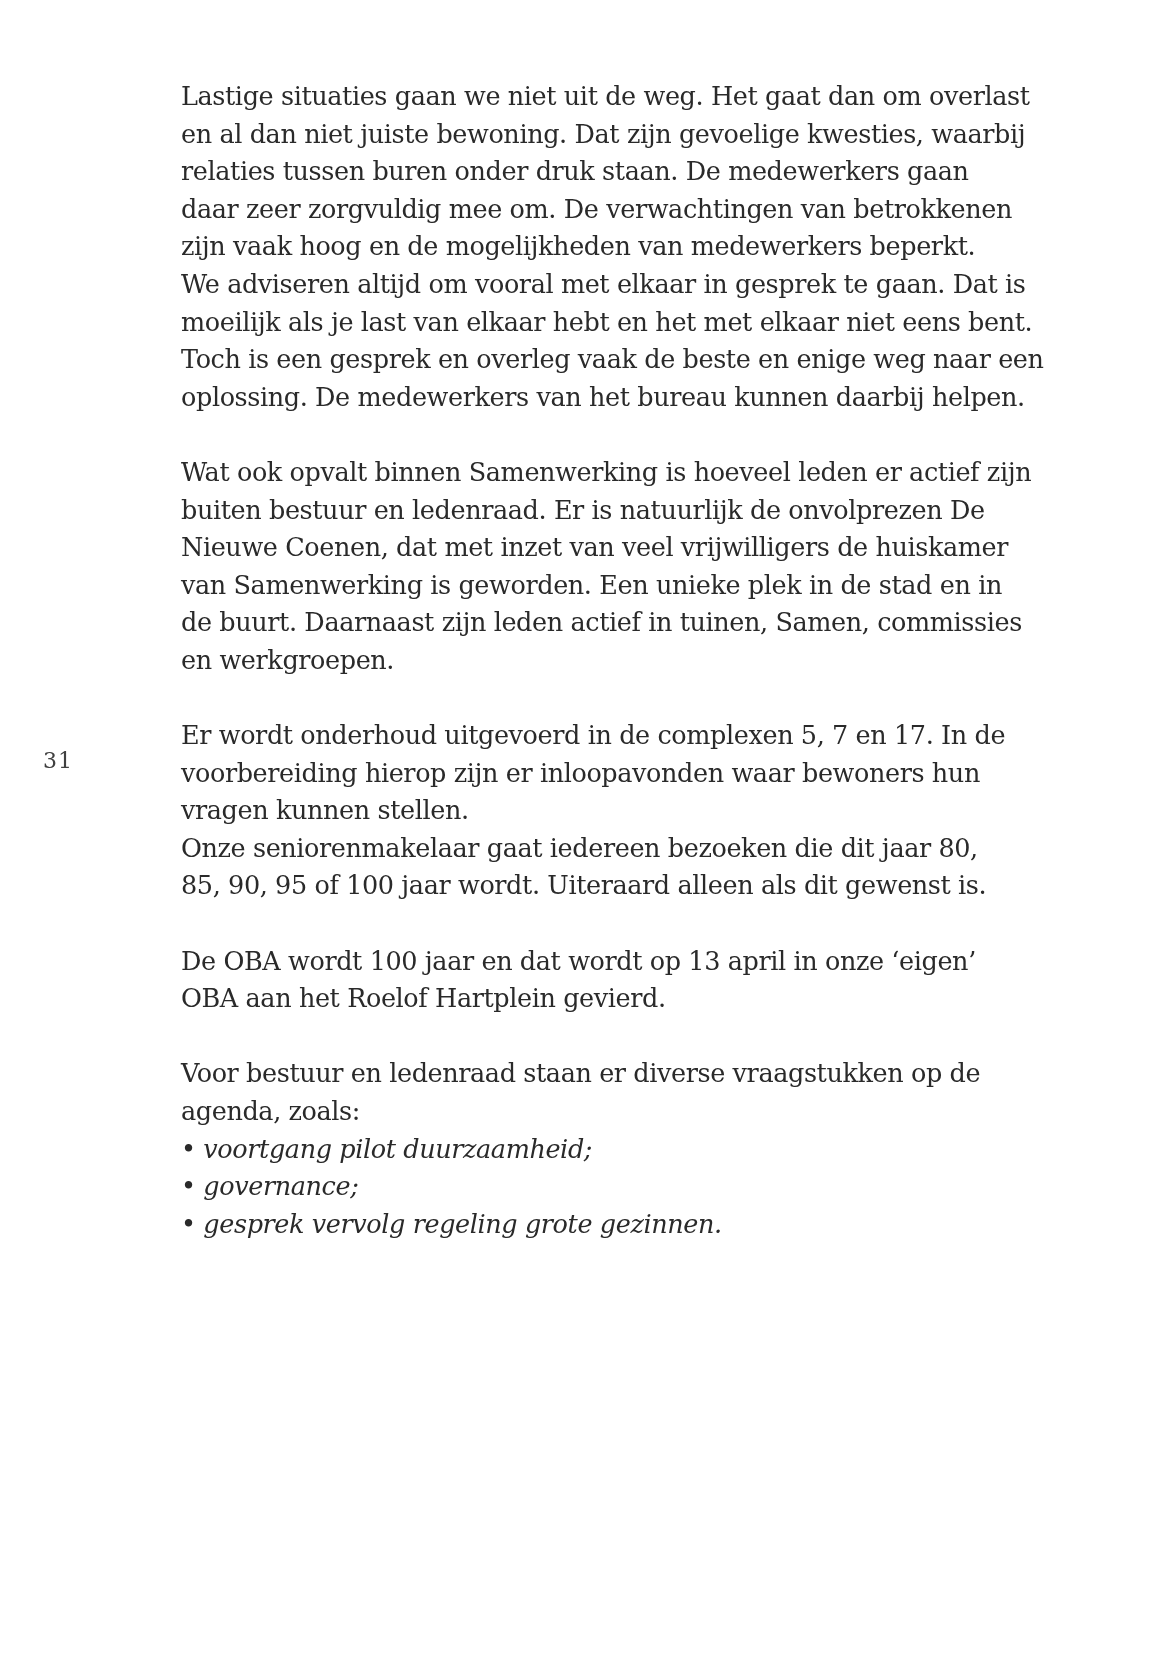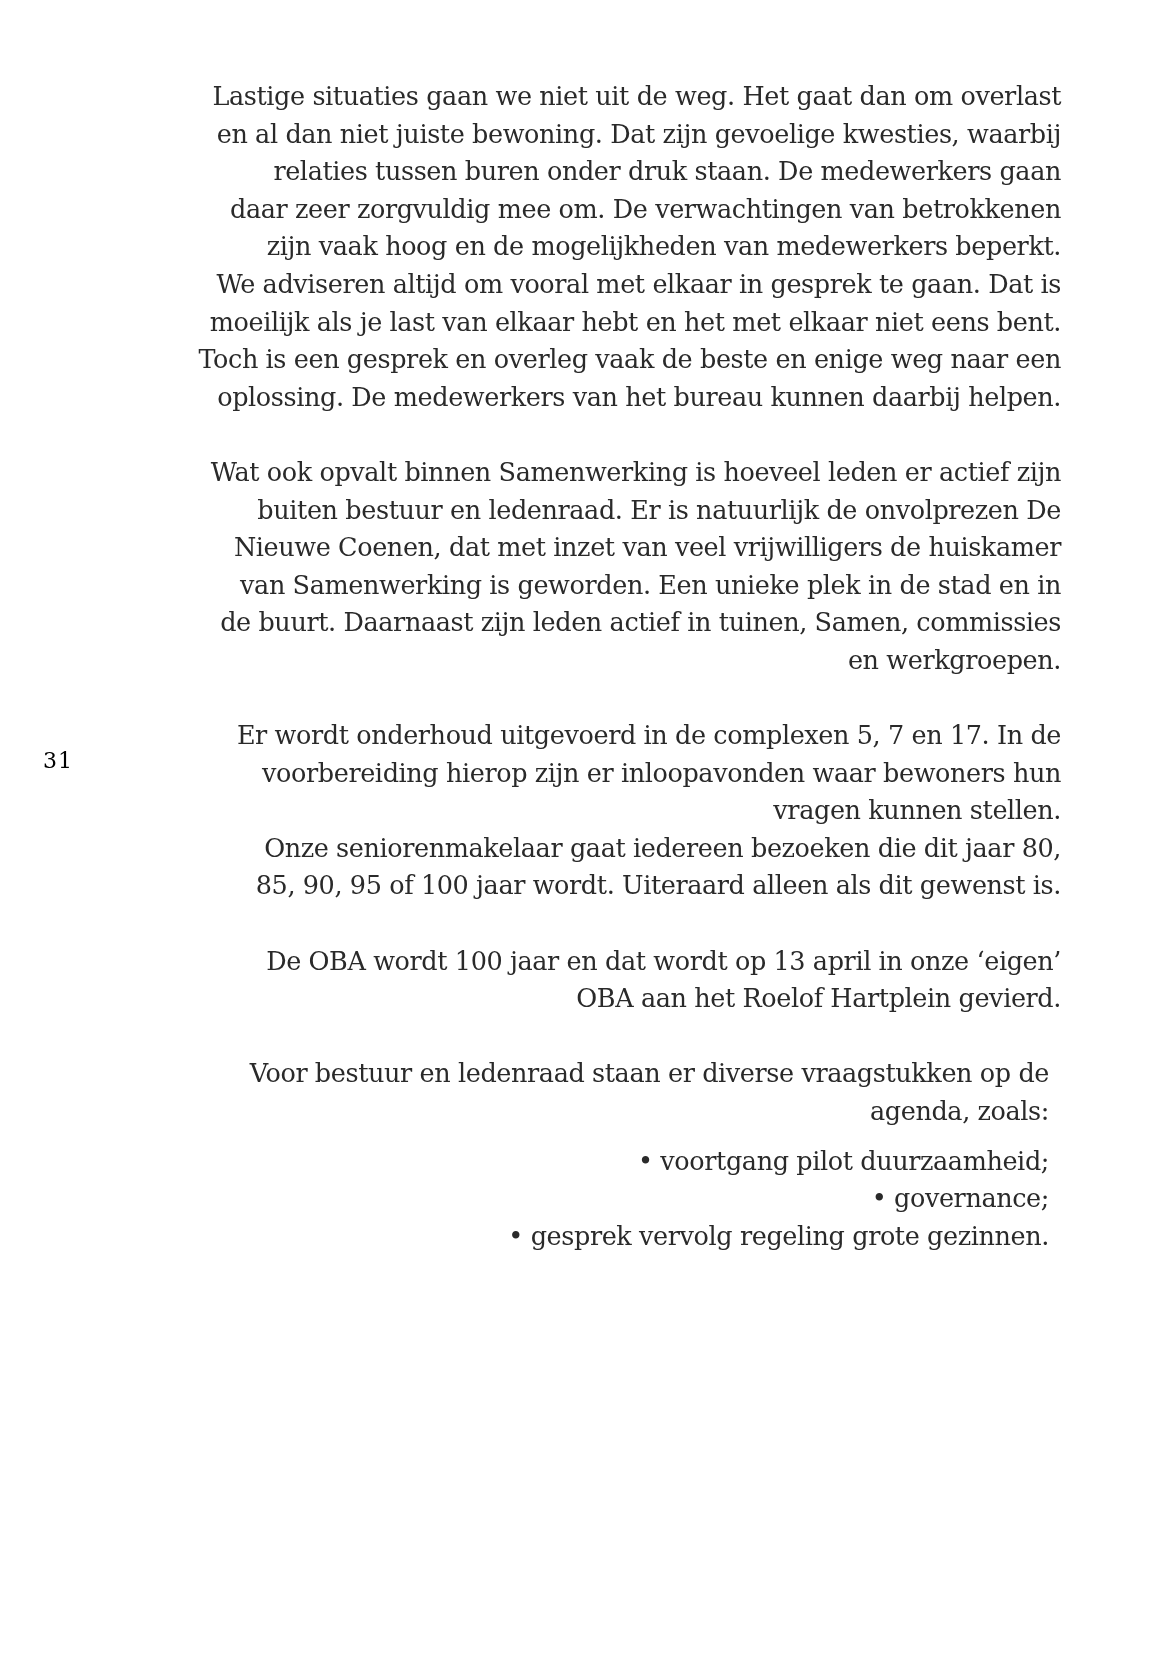--- a/index.html
+++ b/index.html
@@ -5,33 +5,33 @@
   html, body { margin: 0; padding: 0; background: #ffffff; }
   body { width: 1166px; height: 1654px; position: relative; overflow: hidden; }
   .page-number {
     position: absolute; left: 43px; top: 748px;
     font-family: "DejaVu Serif", serif; font-size: 22px; color: #d42a20;
     letter-spacing: 1px;
   }
   .content {
     position: absolute; left: 181px; top: 78px; width: 880px;
     font-family: "DejaVu Serif", serif; font-size: 25.5px; line-height: 37.6px;
-    color: #2a2a2a; letter-spacing: -0.4px; text-align: right;
+    color: #2a2a2a; letter-spacing: -0.4px;
   }
   .para { margin: 0 0 37.6px 0; white-space: pre-line; }
   .heading { margin: 0 0 37.6px 0; font-weight: bold; white-space: pre-line; color: #222; }
-  .list { margin: 12px; padding: 0; list-style: none; }
+  .list { margin: 0; padding: 0; list-style: none; font-style: italic; }
   .list li { margin: 0; padding: 0; }
   .list li::before { content: "\2022\00a0"; }
   .block { margin-bottom: 37.6px; }
 </style>
 </head>
 <body>
 
-<div class="page-number" style="color: #000000;">31</div>
+<div class="page-number" style="color: #404040;">31</div>
 
 <div class="content">
   <p class="para">Lastige situaties gaan we niet uit de weg. Het gaat dan om overlast
 en al dan niet juiste bewoning. Dat zijn gevoelige kwesties, waarbij
 relaties tussen buren onder druk staan. De medewerkers gaan
 daar zeer zorgvuldig mee om. De verwachtingen van betrokkenen
 zijn vaak hoog en de mogelijkheden van medewerkers beperkt.
 We adviseren altijd om vooral met elkaar in gesprek te gaan. Dat is
 moeilijk als je last van elkaar hebt en het met elkaar niet eens bent.
 Toch is een gesprek en overleg vaak de beste en enige weg naar een
@@ -43,21 +43,21 @@
 de buurt. Daarnaast zijn leden actief in tuinen, Samen, commissies
 en werkgroepen.</p>
   <p class="para">Er wordt onderhoud uitgevoerd in de complexen 5, 7 en 17. In de
 voorbereiding hierop zijn er inloopavonden waar bewoners hun
 vragen kunnen stellen.
 Onze seniorenmakelaar gaat iedereen bezoeken die dit jaar 80,
 85, 90, 95 of 100 jaar wordt. Uiteraard alleen als dit gewenst is.</p>
   <p class="para">De OBA wordt 100 jaar en dat wordt op 13 april in onze ‘eigen’
 OBA aan het Roelof Hartplein gevierd.</p>
   <div class="block">
-    <p class="para" style="margin:12px">Voor bestuur en ledenraad staan er diverse vraagstukken op de
+    <p class="para" style="margin:0">Voor bestuur en ledenraad staan er diverse vraagstukken op de
 agenda, zoals:</p>
     <ul class="list">
       <li>voortgang pilot duurzaamheid;</li>
       <li>governance;</li>
       <li>gesprek vervolg regeling grote gezinnen.</li>
     </ul>
   </div>
 </div>
 
 </body></html>

